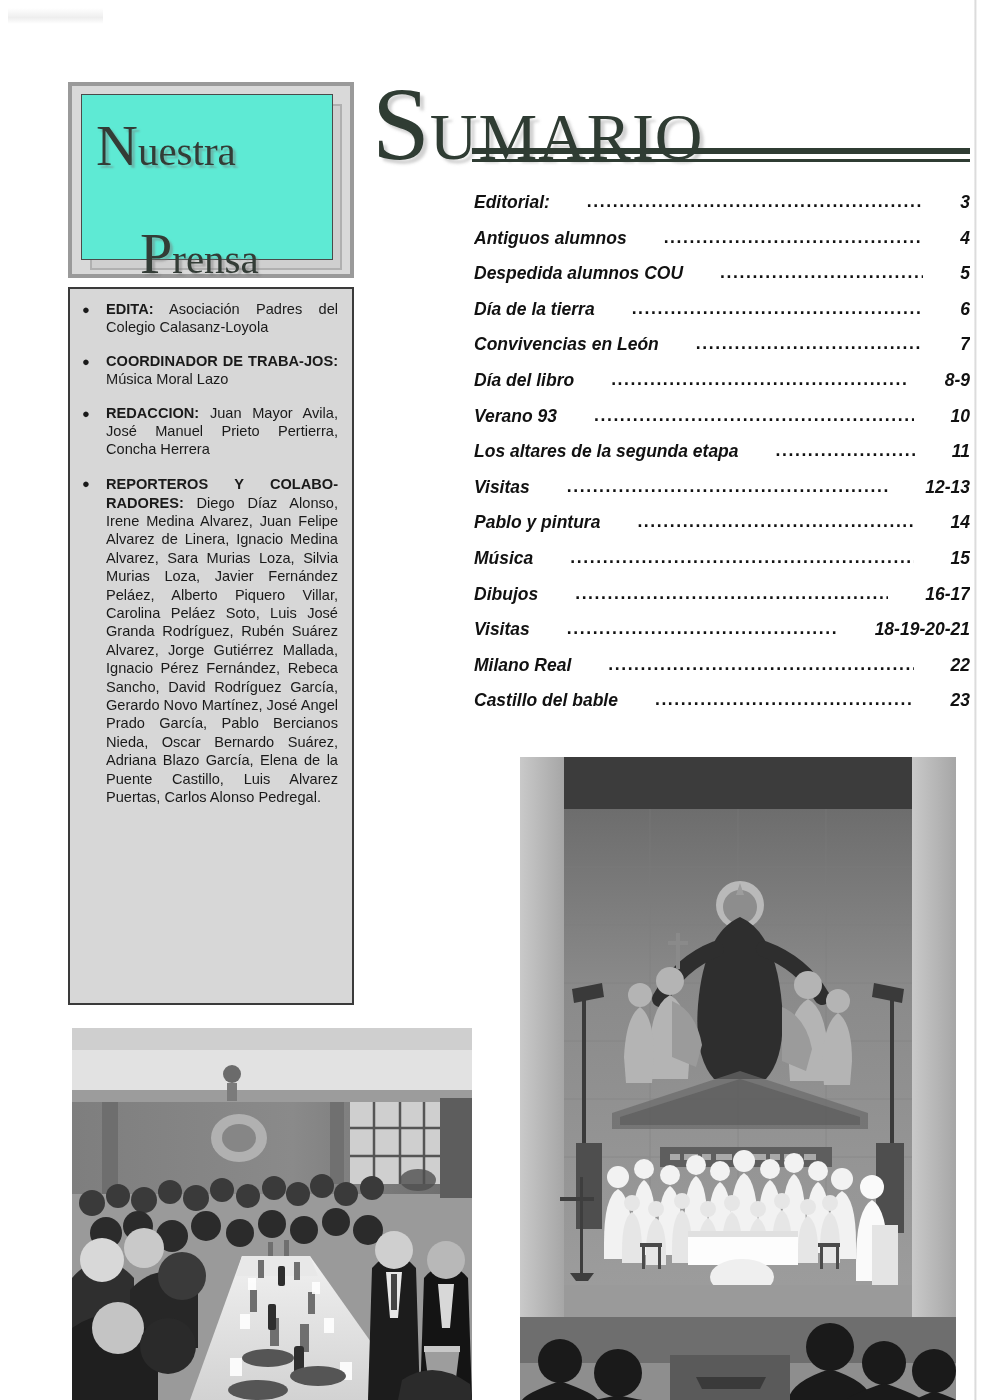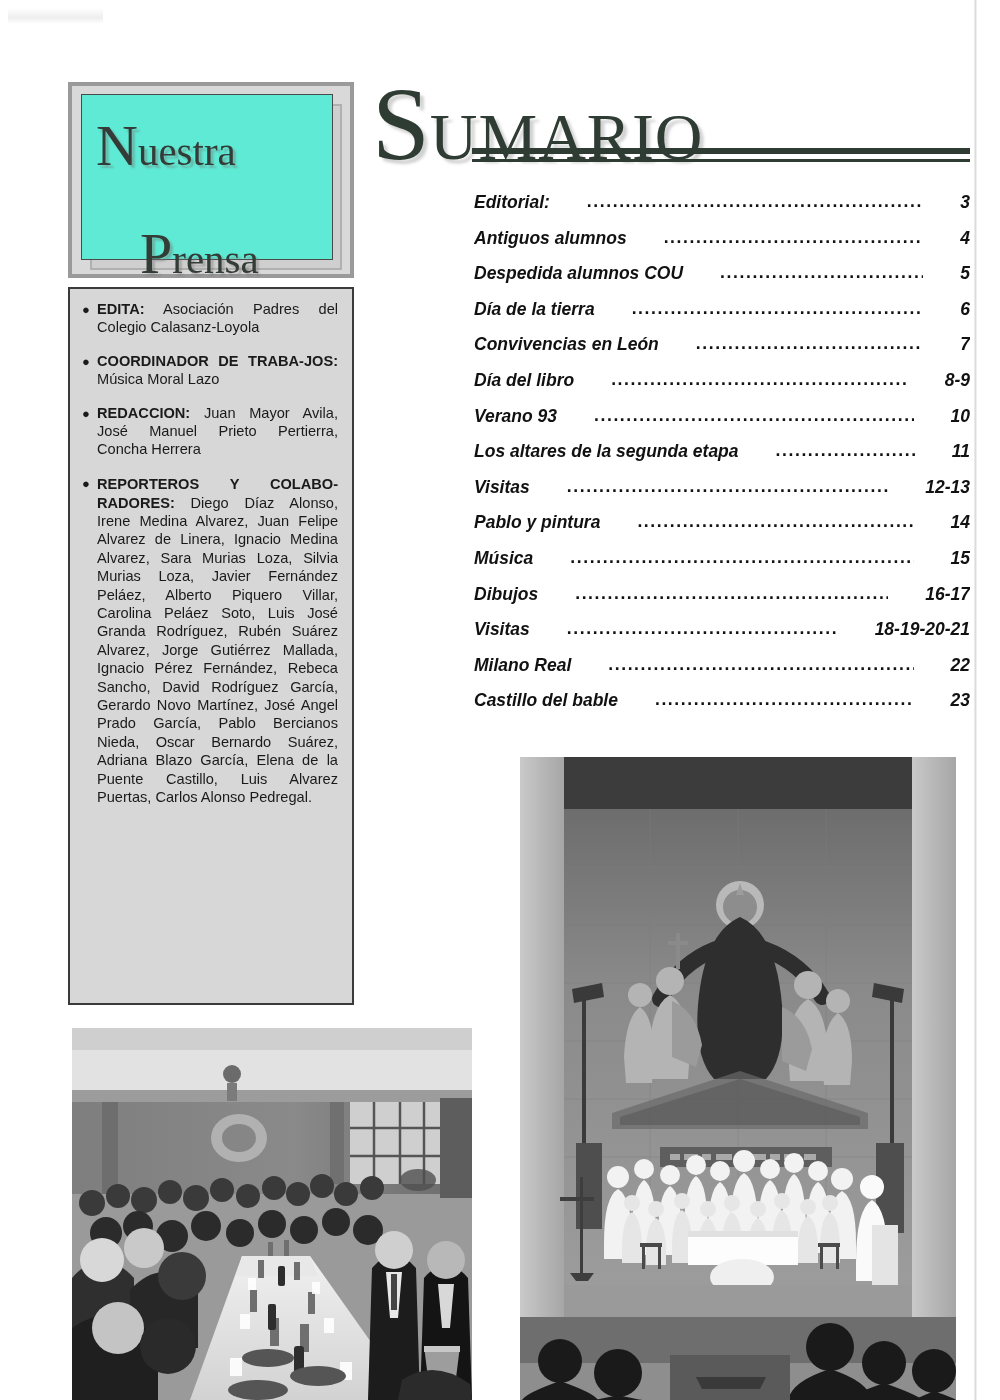--- a/index.html
+++ b/index.html
@@ -120,20 +120,21 @@
     width: 15px;
     font-size: 13px;
     line-height: 17.6px;
     color: #1a1a1a;
   }
   .credit-body {
     flex: 1 1 auto;
     text-align: justify;
     text-justify: inter-word;
     hyphens: none;
+    margin-left: 9px;
   }
   .credit-body .lbl {
     font-weight: bold;
   }
   .credit-long {
     font-size: 14.6px;
     line-height: 18.4px;
   }
 
   

